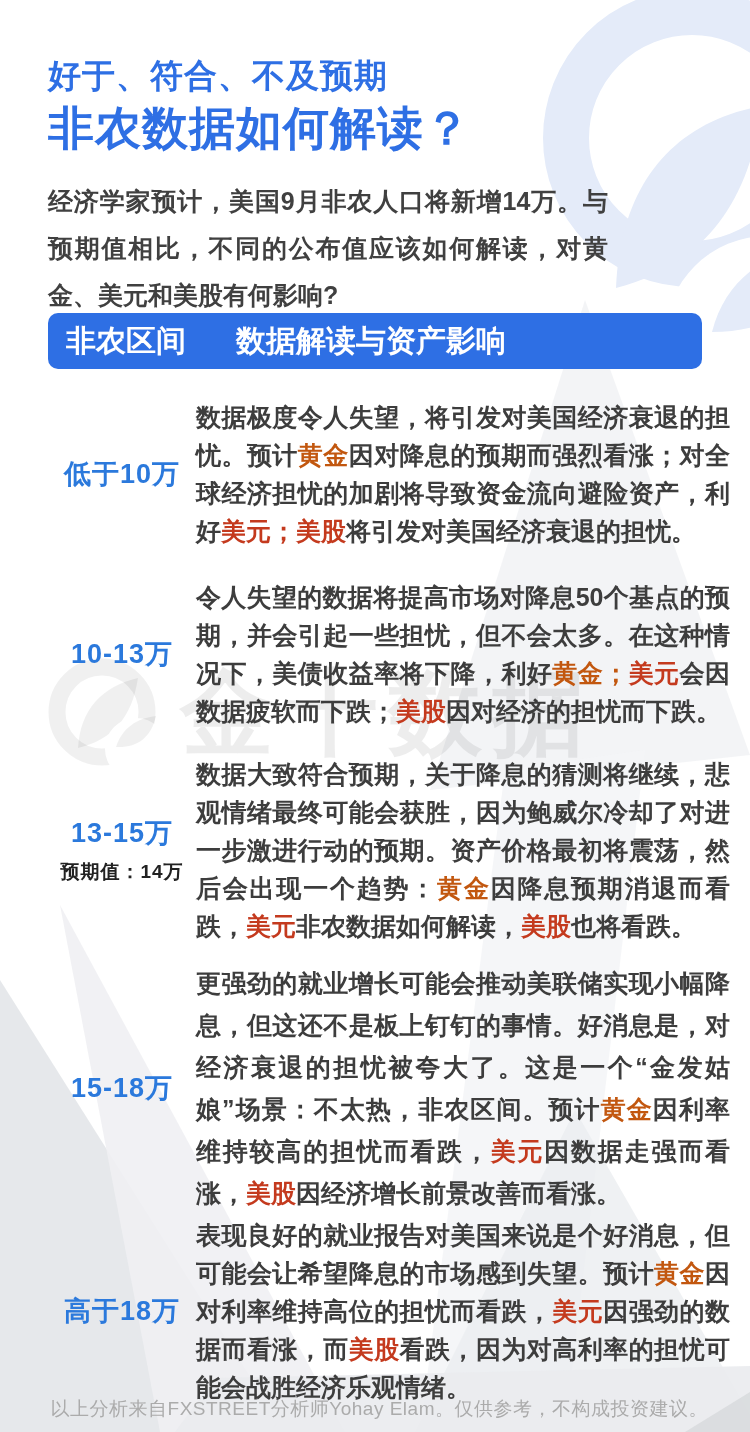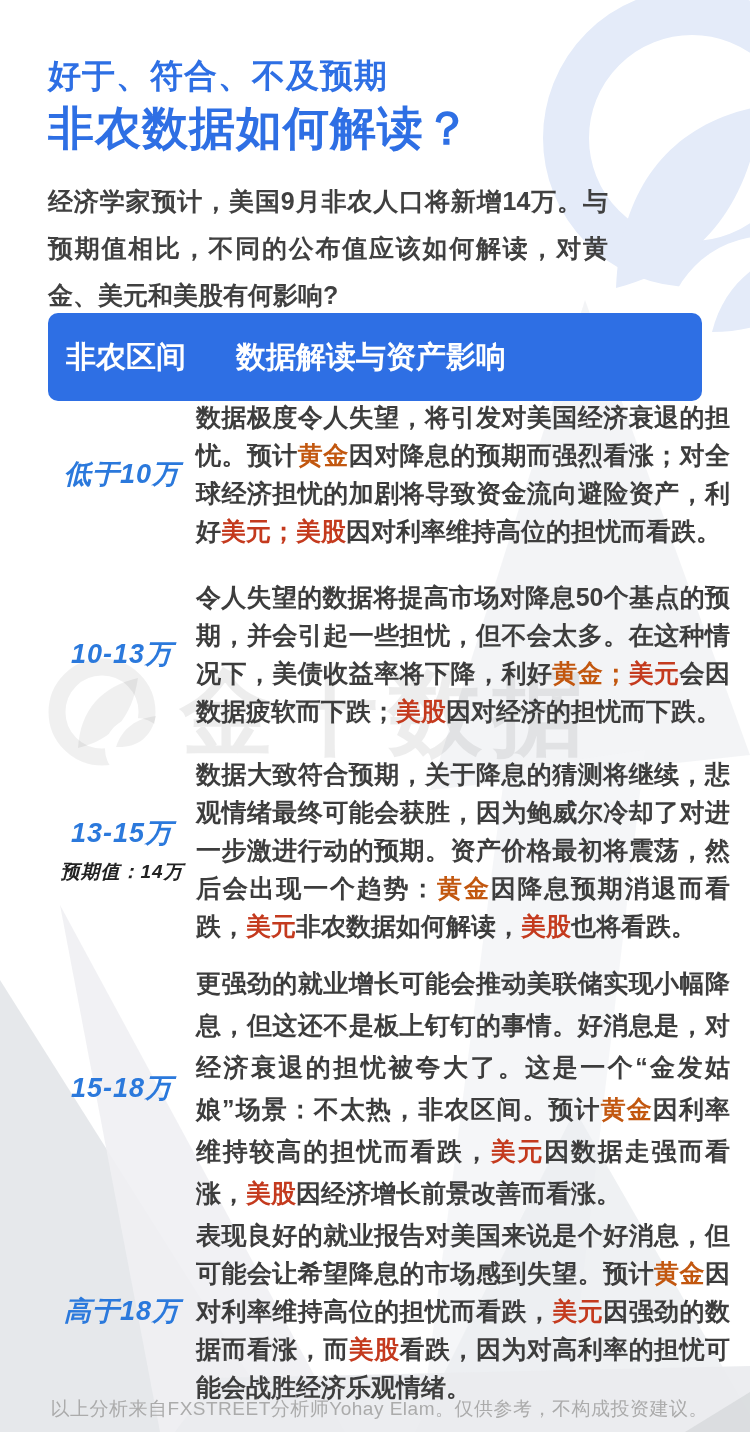--- a/index.html
+++ b/index.html
@@ -23,33 +23,33 @@
     color:var(--accent,#2E6FE4);
   }
   .intro{
     position:absolute;left:48px;top:178px;width:560px;
     font-size:25px;line-height:47px;font-weight:600;
     color:#404040;text-align:justify;
   }
 
   
   .thead{
-    position:absolute;left:48px;top:313px;width:654px;height:88px;
+    position:absolute;left:48px;top:313px;width:654px;height:56px;
     background:var(--accent,#2E6FE4);border-radius:10px;
     display:flex;align-items:center;
     color:#ffffff;font-weight:800;font-size:30px;
   }
   .thead .c1{width:188px;padding-left:18px;box-sizing:border-box;}
   .thead .c2{flex:1;text-align:left;padding-right:26px;font-family:Liberation Serif, serif;}
 
   
   .row{position:absolute;left:48px;width:682px;display:flex;}
   .row .labelcol{
     width:148px;flex:0 0 148px;display:flex;flex-direction:column;
-    justify-content:center;align-items:center;text-align:center;font-style:italic;
+    justify-content:center;align-items:center;text-align:center;
   }
   .row .range{
     font-size:27px;font-weight:800;color:var(--label_blue,#2B79DC);
     letter-spacing:1px;
   }
   .row .note{
     font-size:19px;font-weight:800;color:#222222;margin-top:8px;
     letter-spacing:1px;
   }
   .row .note:empty{display:none;}
@@ -128,21 +128,21 @@
   <div class="thead">
     <div class="c1">非农区间</div>
     <div class="c2">数据解读与资产影响</div>
   </div>
 
   <div class="row" id="row0">
     <div class="labelcol">
       <div class="range">低于10万</div>
 
     </div>
-    <div class="text"><span>数据极度令人失望，将引发对美国经济衰退的担忧。预计</span><span class="seg-g">黄金</span><span>因对降息的预期而强烈看涨；对全球经济担忧的加剧将导致资金流向避险资产，利好</span><span class="seg-r">美元；</span><span class="seg-r">美股</span><span>因对利率维持高位的担忧而看跌。</span></div>
+    <div class="text"><span>数据极度令人失望，将引发对美国经济衰退的担忧。预计</span><span class="seg-g">黄金</span><span>因对降息的预期而强烈看涨；对全球经济担忧的加剧将导致资金流向避险资产，利好</span><span class="seg-r">美元；</span><span class="seg-r">美股</span><span>将引发对美国经济衰退的担忧。</span></div>
   </div>
 
   <div class="row" id="row1">
     <div class="labelcol">
       <div class="range">10-13万</div>
 
     </div>
     <div class="text"><span>令人失望的数据将提高市场对降息50个基点的预期，并会引起一些担忧，但不会太多。在这种情况下，美债收益率将下降，利好</span><span class="seg-g">黄金；</span><span class="seg-r">美元</span><span>会因数据疲软而下跌；</span><span class="seg-r">美股</span><span>因对经济的担忧而下跌。</span></div>
   </div>
 

